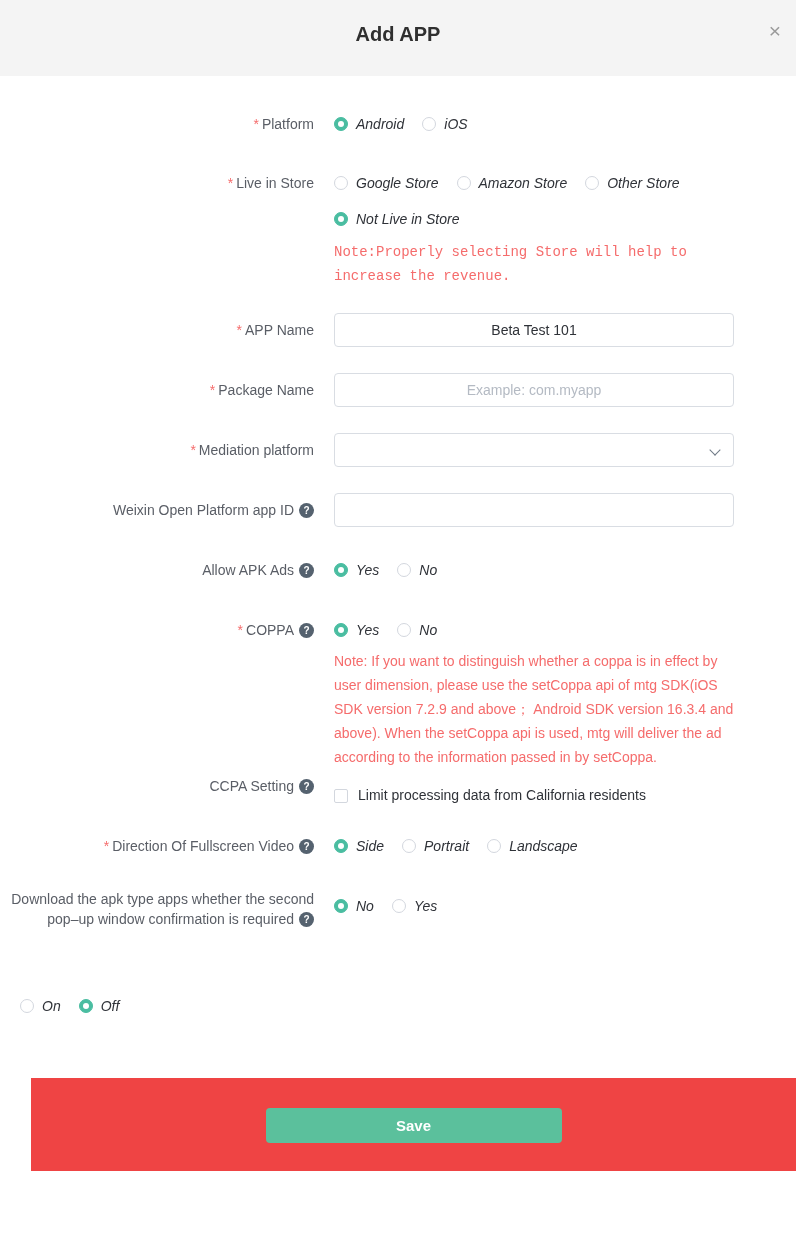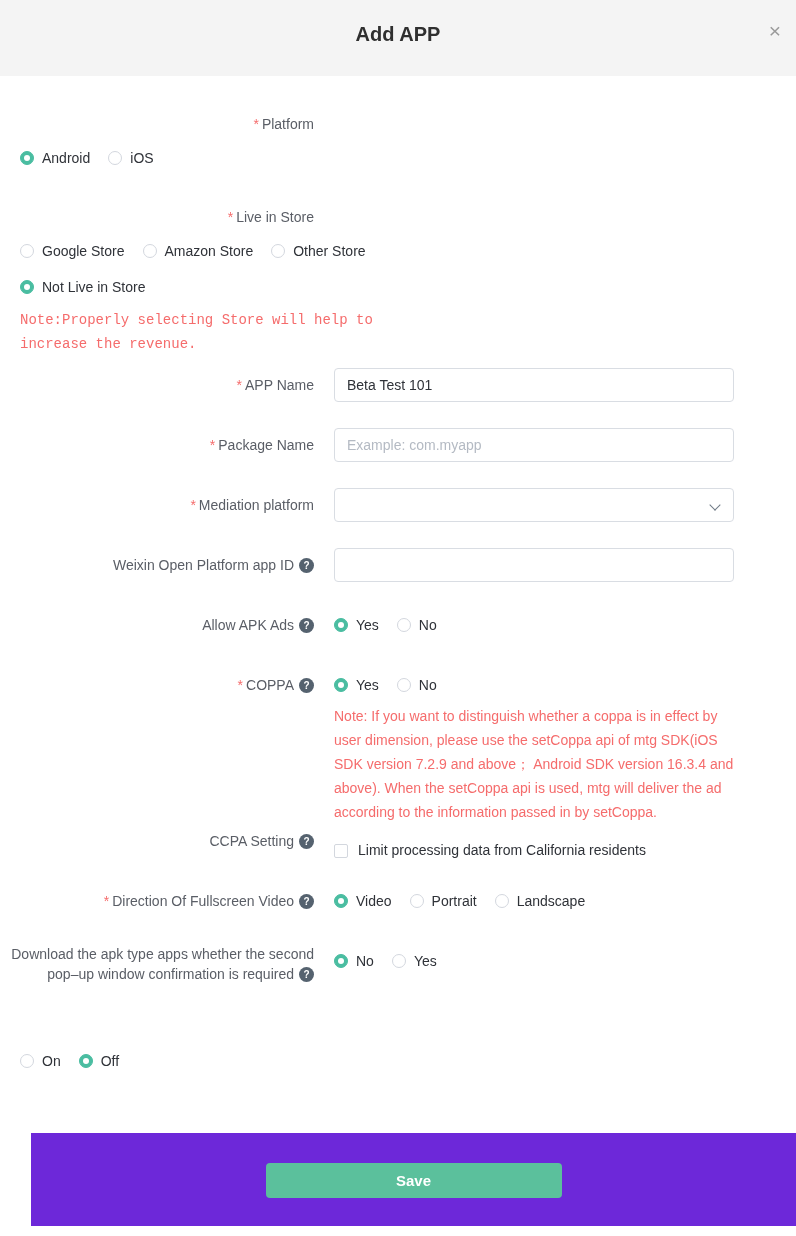--- a/index.html
+++ b/index.html
@@ -12,55 +12,55 @@
   .close { position:absolute; top:21px; right:15px; font-size:21px; color:#9a9a9a; line-height:20px; cursor:pointer; font-weight:400; }
 
   
   .dlg-body { background:#fff; padding:31px 0 55px; flex:none; }
   .row { display:flex; align-items:flex-start; }
   .lbl { width:314px; flex:none; text-align:right; font-size:14px; color:#5a5e66; line-height:34px; }
   .req { color:#f56c6c; margin-right:3px; }
   .help { display:inline-block; width:15px; height:15px; line-height:15px; border-radius:50%; background:#55626f; color:#fff; font-size:10px; font-weight:bold; text-align:center; margin-left:5px; vertical-align:1px; cursor:pointer; }
   .ctrl { margin-left:20px; width:400px; }
 
-  .radios { display:flex; min-height:34px; }
+  .radios { display:flex; min-height:34px;font-style:italic; }
   .opt { display:flex; align-items:center; margin-right:18px; font-size:14px; color:#2f3238; cursor:pointer; white-space:nowrap; }
   .radio { width:14px; height:14px; border:1px solid #d3d7de; border-radius:50%; background:#fff; box-sizing:border-box; margin-right:8px; position:relative; flex:none; }
   .radio.checked { background:#4abda1; border-color:#4abda1; }
   .radio.checked::after { content:""; position:absolute; left:50%; top:50%; width:6px; height:6px; margin:-3px 0 0 -3px; background:#fff; border-radius:50%; }
 
   .note { color:#f56c6c; font-size:14px; line-height:24px; }
 
-  .txt { width:400px; height:34px; box-sizing:border-box; border:1px solid #d9dde3; border-radius:4px; padding:0 12px; font-size:14px; color:#2f3238; outline:none; font-family:inherit; }
+  .txt { width:400px; height:34px; box-sizing:border-box; border:1px solid #d9dde3; border-radius:4px; padding:0 12px; font-size:14px; color:#2f3238; outline:none; font-family:inherit;text-align:center; }
   .txt::placeholder { color:#b4bac3; }
 
   .select { position:relative; width:400px; height:34px; box-sizing:border-box; border:1px solid #d9dde3; border-radius:4px; cursor:pointer; background:#fff; }
   .sel-val { line-height:32px; padding:0 28px 0 12px; font-size:14px; color:#2f3238; overflow:hidden; }
   .chev { position:absolute; right:14px; top:12px; width:7px; height:7px; border-right:1.5px solid #6f7a86; border-bottom:1.5px solid #6f7a86; transform:rotate(45deg); }
 
   .checkbox-row { display:flex; align-items:flex-end; min-height:34px; font-size:14px; color:#2f3238; cursor:pointer; }
   .cbox { width:14px; height:14px; border:1px solid #d3d7de; border-radius:2px; background:#fff; margin-right:10px; flex:none; box-sizing:border-box; }
 
   
-  #row-platform { margin-bottom:25px;flex-direction:column; }
-  #group-live { margin-bottom:12px;flex-direction:column; }
+  #row-platform { margin-bottom:25px; }
+  #group-live { margin-bottom:25px; }
   #group-live .line2 { margin-top:2px; }
   #group-live .note { margin-top:4px;font-family:Liberation Mono, monospace; }
   #row-appname, #row-package, #row-weixin, #row-mediation { margin-bottom:26px; }
   #row-allow { margin-bottom:26px; }
   #group-coppa { }
   #group-coppa .note { margin-top:2px; }
   #row-ccpa { margin-bottom:26px; }
   #row-direction { margin-bottom:26px; }
   #row-download { margin-bottom:60px; }
   #row-download .lbl { line-height:20px; }
   #row-server { margin-bottom:0; }
 
   
-  .dlg-footer { height:93px; background:#6d28d9; flex:none;margin-left:31px; }
+  .dlg-footer { height:93px; background:#ef4444; flex:none;margin-left:31px; }
   .save-btn { display:block; margin:30px auto 0; width:296px; height:35px; background:#5bc09c; border:none; border-radius:4px; color:#fff; font-size:15px; font-weight:600; font-family:inherit; cursor:pointer; }
 </style>
 </head>
 <body>
 
 <div class="dialog">
 
   <div class="dlg-header">
     <div class="dlg-title">Add APP</div>
     <span class="close">×</span>
@@ -184,21 +184,21 @@
         </div>
       </div>
     </div>
 
     <div class="row" id="row-direction">
       <div class="lbl"><span class="req">*</span><span>Direction Of Fullscreen Video</span><span class="help">?</span></div>
       <div class="ctrl">
         <div class="radios">
           <span class="opt">
             <span class="radio checked"></span>
-            <span>Video</span>
+            <span>Side</span>
           </span>
           <span class="opt">
             <span class="radio"></span>
             <span>Portrait</span>
           </span>
           <span class="opt">
             <span class="radio"></span>
             <span>Landscape</span>
           </span>
         </div>

